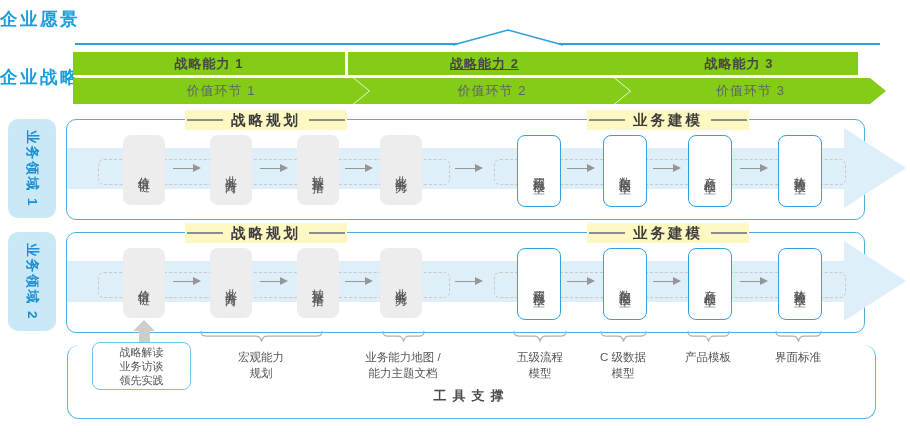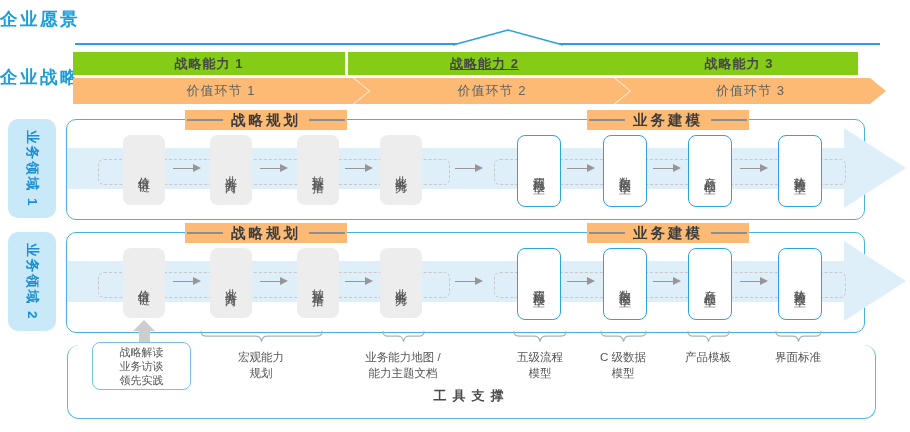--- a/index.html
+++ b/index.html
@@ -8,40 +8,40 @@
   
   .title{position:absolute;left:0;right:0;top:7px;display:flex;justify-content:center;gap:34px;
          font-size:17.5px;font-weight:bold;color:#199DDB;letter-spacing:2.5px;flex-direction:column;}
   .topline{position:absolute;left:75px;top:43px;width:805px;border-top:2px solid #2AA0DC;}
   .caret{position:absolute;left:452px;top:28px;}
   
   .bar{position:absolute;top:52px;height:23px;background:#84cc16;color:#464646;
        font-size:13px;font-weight:bold;letter-spacing:1px;display:flex;align-items:center;justify-content:center;}
   .bar1{left:73px;width:272px;} .bar2{left:348px;width:273px;text-decoration:underline;} .bar3{left:620px;width:238px;}
   
-  .chev{position:absolute;top:78px;height:26px;background:#fdba74;color:#5E6468;font-size:13px;
+  .chev{position:absolute;top:78px;height:26px;background:#84cc16;color:#5E6468;font-size:13px;
         letter-spacing:1px;display:flex;align-items:center;justify-content:center;}
   .chev-first{clip-path:polygon(0 0,calc(100% - 16px) 0,100% 50%,calc(100% - 16px) 100%,0 100%);}
   .chev-mid{clip-path:polygon(0 0,calc(100% - 16px) 0,100% 50%,calc(100% - 16px) 100%,0 100%,16px 50%);}
   .chev1{left:73px;width:296px;} .chev2{left:354px;width:276px;} .chev3{left:615px;width:271px;}
   
   .domain{position:absolute;left:8px;width:48px;height:99px;background:#C9E8F8;border-radius:10px;}
   .domain1{top:119px;} .domain2{top:232px;}
   .domain .rot{position:absolute;left:50%;top:50%;transform:translate(-50%,-50%) rotate(90deg);
                white-space:nowrap;color:#1C8FD4;font-weight:bold;font-size:13.5px;letter-spacing:2px;}
   
   .row{position:absolute;left:66px;width:797px;height:99px;border:1px solid #49B0DF;border-radius:10px;}
   .rowA{top:119px;} .rowB{top:232px;}
   .band{position:absolute;left:0;top:28px;width:777px;height:41px;background:#DFEFFA;}
   .band-head{position:absolute;left:777px;top:8px;width:0;height:0;
              border-top:40px solid transparent;border-bottom:40px solid transparent;border-left:62px solid #DFEFFA;}
   .dash{position:absolute;top:39px;width:350px;height:24px;border:1px dashed #C8C8C8;border-radius:6px;}
   .dash-l{left:31px;} .dash-r{left:427px;}
   .sec{position:absolute;top:-10px;transform:translateX(-50%);display:flex;align-items:center;gap:8px;
-       background:#fdba74;padding:0 2px;height:20px;}
+       background:#fef9c3;padding:0 2px;height:20px;}
   .sec span{font-size:14.5px;font-weight:bold;color:#3C3C3C;letter-spacing:3px;line-height:20px;}
   .hl{width:36px;border-top:2px solid #8D8D8D;height:0;}
   .sec-plan{left:199px;} .sec-model{left:601px;}
   .pbox{position:absolute;top:15px;width:42px;height:70px;border-radius:8px;
         display:flex;align-items:center;justify-content:center;}
   .pbox span{writing-mode:vertical-rl;font-size:12px;color:#555;letter-spacing:2px;line-height:14px;}
   .pbox-gray{background:#EDEDED;}
   .pbox-blue{background:#fff;border:1.5px solid #2FA3DC;}
   .b1{left:56px;} .b2{left:143px;} .b3{left:230px;} .b4{left:313px;}
   .b5{left:450px;} .b6{left:536px;} .b7{left:621px;} .b8{left:711px;}

